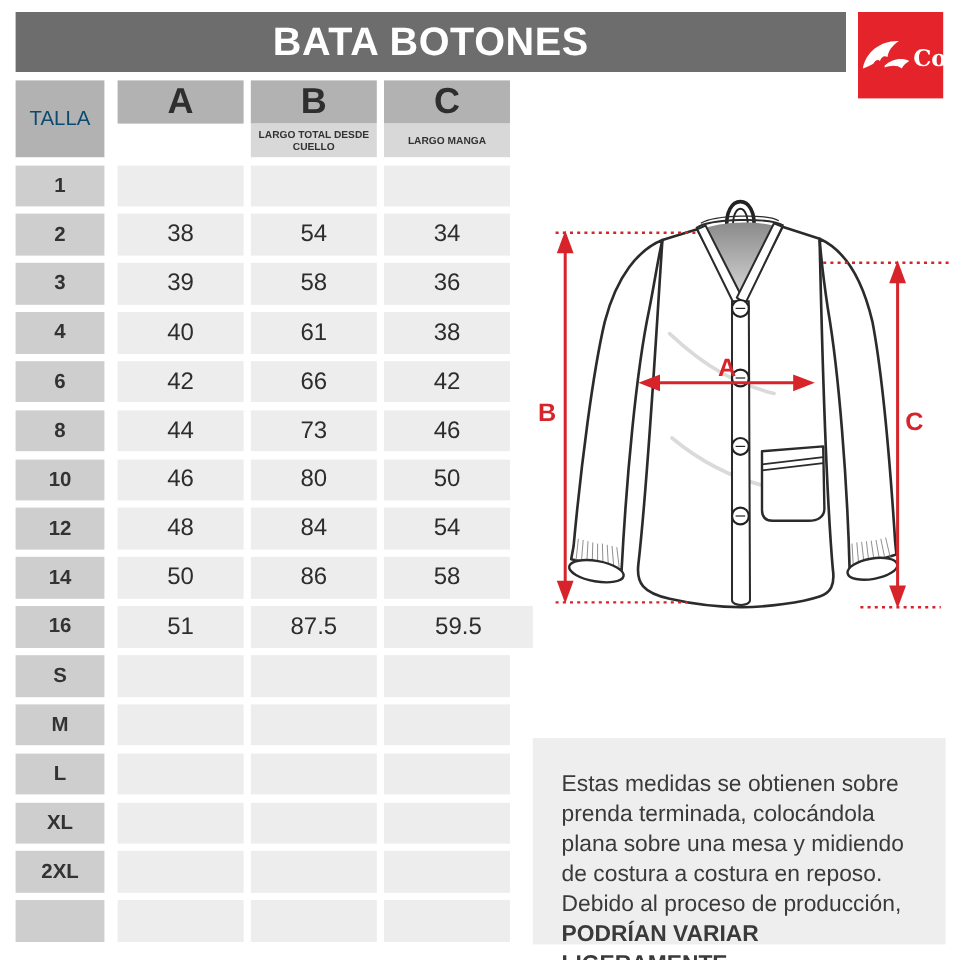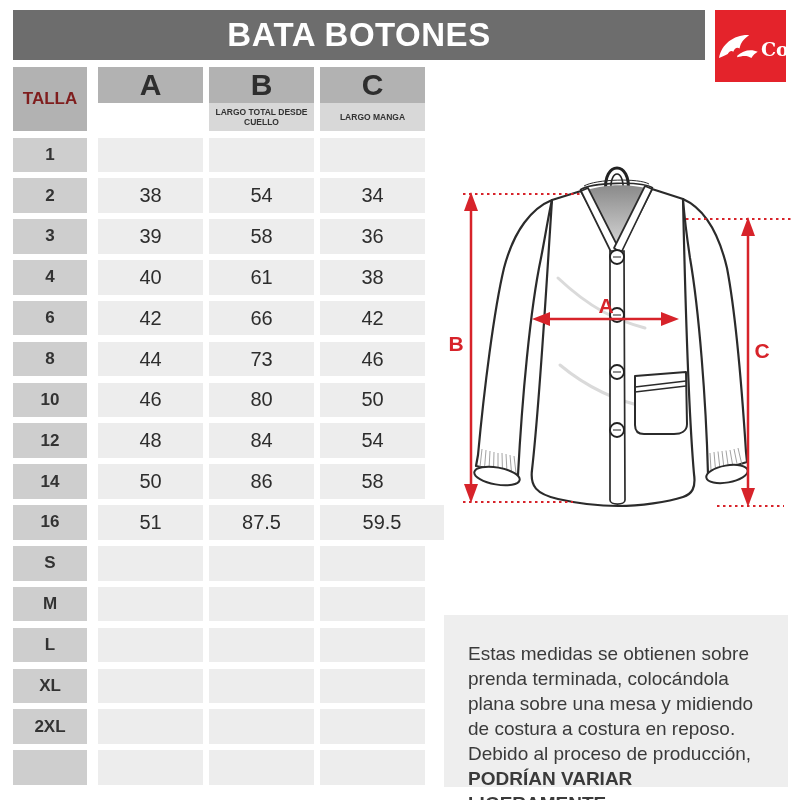--- a/index.html
+++ b/index.html
@@ -12,21 +12,21 @@
   .title-bar .title-text{color:#ffffff;font-weight:bold;font-size:33px;letter-spacing:0.5px;}
 
   
   .logo{position:absolute;left:715px;top:10px;width:71px;height:72px;background:#e4232b;
     display:flex;align-items:center;box-sizing:border-box;padding-top:5px;}
   .logo .brand{color:#fff;font-family:"DejaVu Serif",serif;font-weight:bold;font-size:19px;line-height:1;margin-top:1px;}
   .logo .tagline{color:#fff;font-size:5.5px;letter-spacing:2.4px;margin-top:3px;text-transform:lowercase;}
 
   
   .talla-cell{position:absolute;left:13px;top:67px;width:74px;height:64px;background:#b2b2b2;
-    display:flex;align-items:center;justify-content:center;font-weight:bold;font-size:17px;color:#7f1d1d;}
+    display:flex;align-items:center;justify-content:center;font-weight:normal;font-size:17px;color:#0c4a6e;}
   .col-head{position:absolute;top:67px;width:105px;}
   .col-head .letter{height:36px;background:#b2b2b2;display:flex;align-items:center;justify-content:center;
     font-size:30px;font-weight:bold;color:#2e2e2e;}
   .col-head .desc{height:28px;background:#d8d8d8;display:flex;align-items:center;justify-content:center;
     text-align:center;font-size:8.5px;font-weight:bold;color:#333;line-height:1.2;padding:0 5px;box-sizing:border-box;}
 
   
   .cell{position:absolute;display:flex;align-items:center;justify-content:center;box-sizing:border-box;height:34.5px;}
   .label-cell{background:#cecece;font-weight:bold;font-size:17px;color:#333;}
   .value-cell{background:#ededed;font-size:20px;color:#2d2d2d;}

